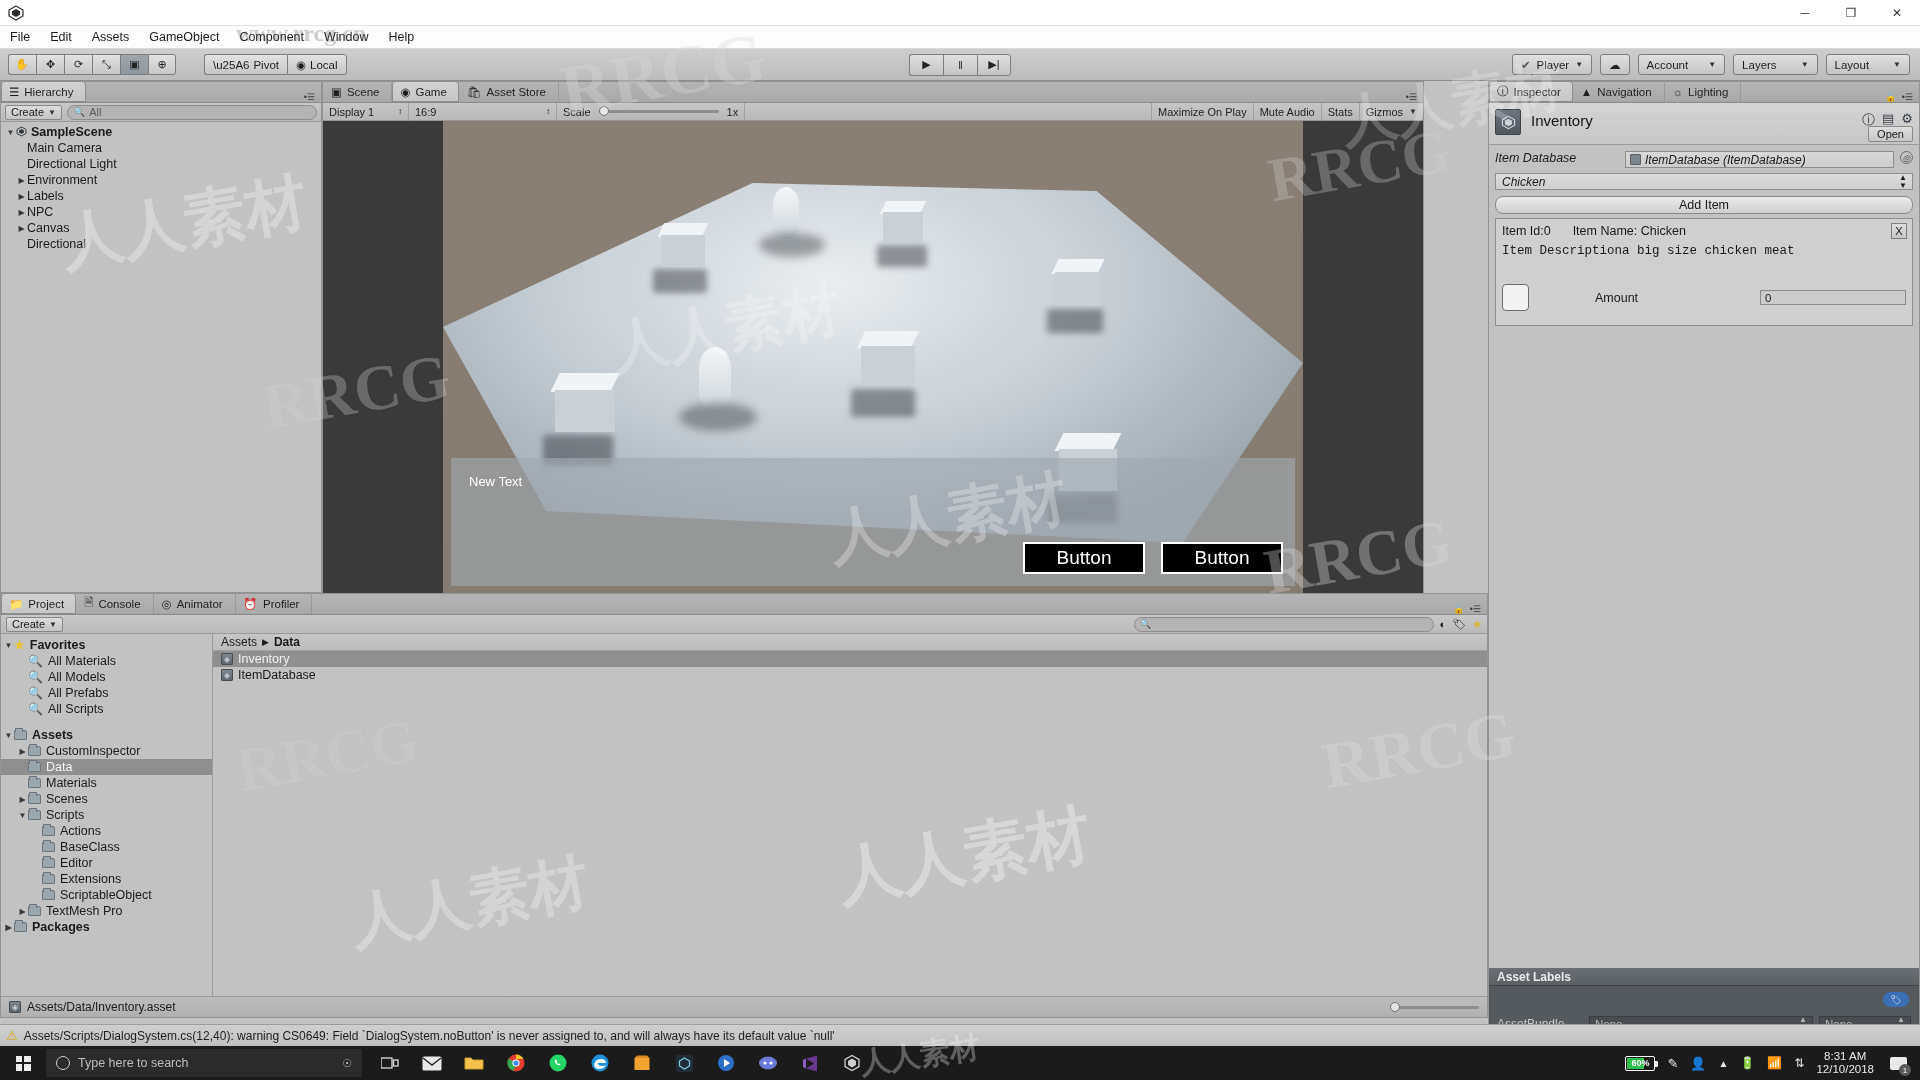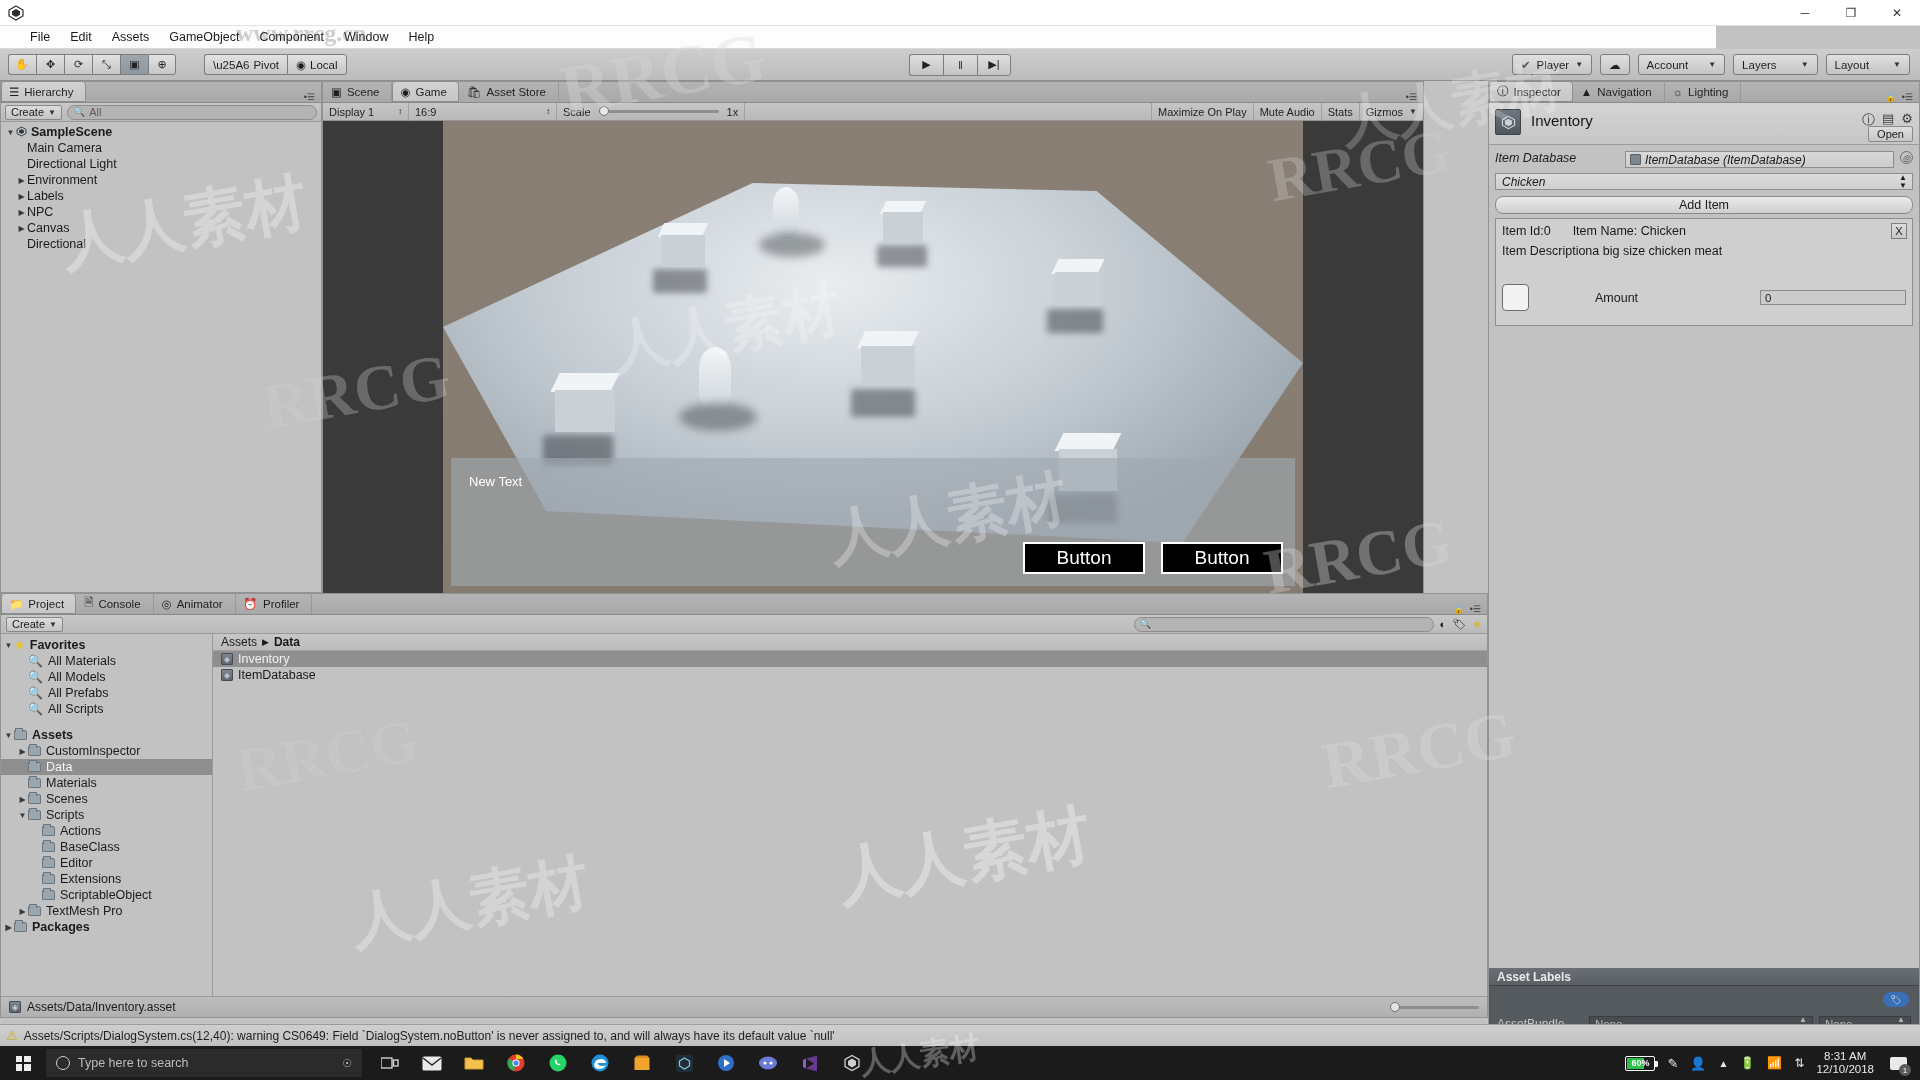--- a/index.html
+++ b/index.html
@@ -19,22 +19,22 @@
     background:#ffffff; display:flex; align-items:center;
     border-bottom:1px solid #e3e3e3;
   }
   .tb-icon { width:22px; height:22px; margin-left:5px; display:flex; align-items:center; justify-content:center; }
   .tb-title { font-size:12.5px; color:#111; margin-left:4px; white-space:nowrap; }
   .tb-wbtns { margin-left:auto; display:flex; height:26px; }
   .tb-wbtn { width:46px; height:26px; display:flex; align-items:center; justify-content:center; font-size:12px; color:#333; }
 
   
   .menubar {
-    position:absolute; left:0; top:26px; width:1716px; height:23px;
-    background:#fdfdfd; display:flex; align-items:center; padding-left:20px;
+    position:absolute; left:0; top:26px; width:1920px; height:23px;
+    background:#fdfdfd; display:flex; align-items:center; padding-left:0;
     border-bottom:1px solid #d9d9d9;
   }
   .menu-item { padding:2px 10px; font-size:12.5px; color:#1a1a1a; cursor:default; }
 
   
   .toolbar {
     position:absolute; left:0; top:49px; width:1920px; height:32px;
     background:linear-gradient(#cdcdcd,#bcbcbc);
     border-bottom:1px solid #8d8d8d;
     display:flex; align-items:center;
@@ -161,21 +161,21 @@
               display:flex;align-items:center;justify-content:center; font-size:9px; color:#444; }
   .dropdown { width:100%; height:17px; background:linear-gradient(#dcdcdc,#cfcfcf); border:1px solid #8d8d8d;
               display:flex; align-items:center; padding:0 6px; font-size:12px; position:relative; }
   .dropdown .dd-arrows { position:absolute; right:5px; font-size:8px; line-height:8px; text-align:center; }
   .wide-btn { width:100%; height:18px; margin:3px 0 4px 0; background:linear-gradient(#eaeaea,#cfcfcf);
               border:1px solid #8a8a8a; border-radius:8px; display:flex; align-items:center;
               justify-content:center; font-size:12.5px; }
   .item-box { width:100%; min-height:108px; background:#cfcfcf; border:1px solid #8d8d8d; position:relative;
               padding:5px 6px; }
   .item-line { display:flex; gap:22px; font-size:12.5px; color:#1a1a1a; }
-  .item-desc { font-size:12.5px; color:#1a1a1a; margin-top:6px; }
+  .item-desc { font-size:12.5px; color:#1a1a1a; margin-top:6px;font-family:Liberation Mono, monospace; }
   .xbtn { position:absolute; right:5px; top:4px; width:16px; height:16px; border:1px solid #7f7f7f;
           background:linear-gradient(#dcdcdc,#c8c8c8); display:flex; align-items:center; justify-content:center;
           font-size:11px; }
   .amount-row { display:flex; align-items:center; margin-top:26px; }
   .sprite-slot { width:27px; height:27px; background:#f3f3f3; border:1px solid #6d6d6d; border-radius:4px; }
   .amount-label { font-size:12.5px; margin-left:66px; }
   .amount-field { margin-left:auto; width:146px; height:15px; background:#cbcbcb; border:1px solid #8b8b8b;
                   font-size:11.5px; display:flex; align-items:center; padding:0 4px; color:#1c1c1c;}
   .asset-labels { position:absolute; left:0; right:0; bottom:0; height:72px; background:#555a5f; color:#d6d6d6;}
   .al-head { height:18px; background:linear-gradient(#6a6f75,#5a5f64); display:flex; align-items:center;

